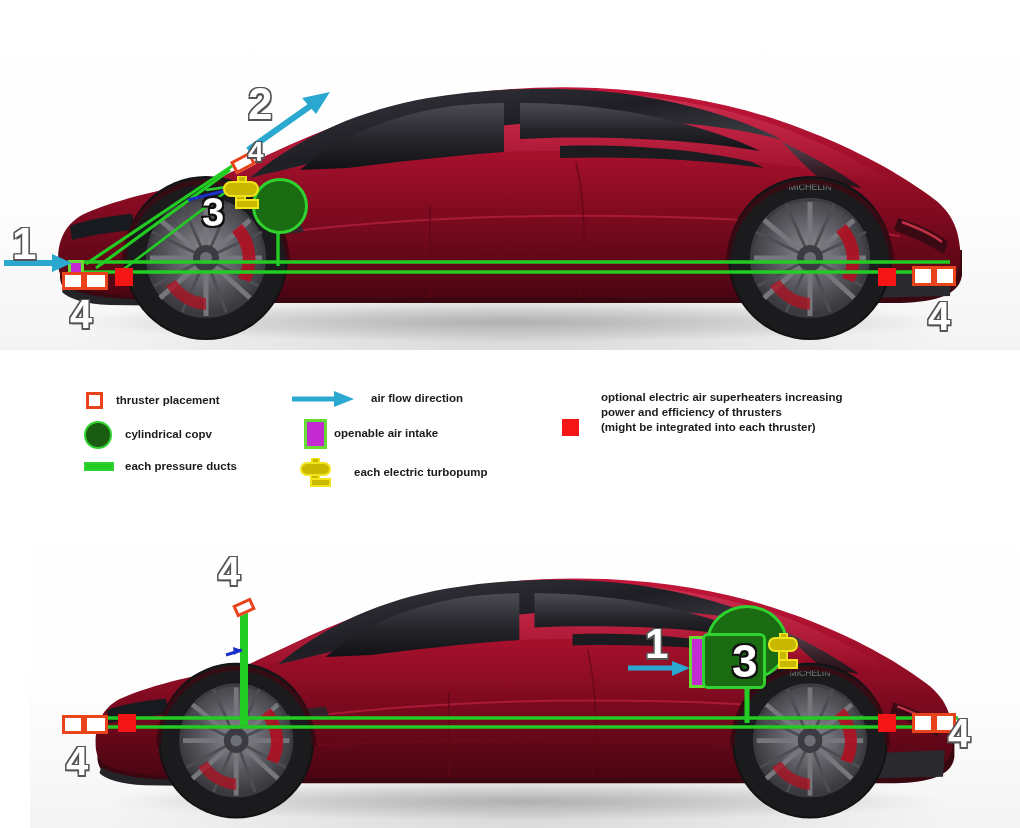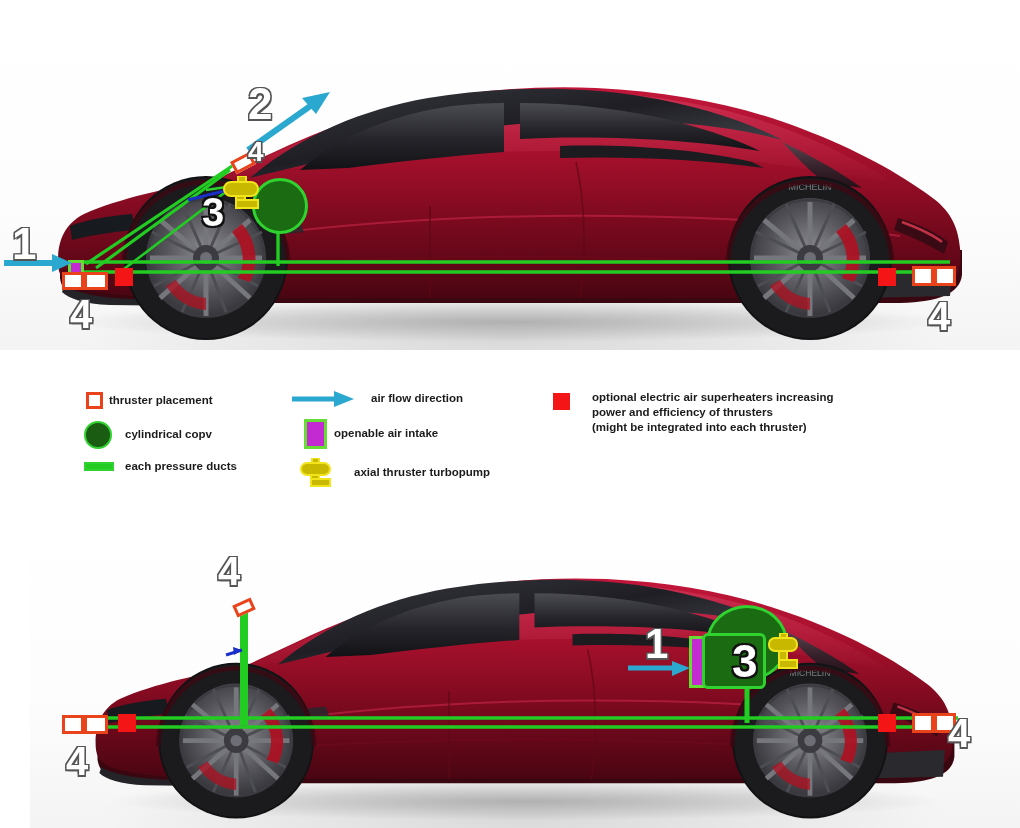--- a/index.html
+++ b/index.html
@@ -370,21 +370,21 @@
     <div class="num" style="left:248px; top:128px; font-size:28px;">4</div>
     <div class="num" style="left:70px; top:284px; font-size:40px;">4</div>
     <div class="num" style="left:928px; top:286px; font-size:40px;">4</div>
   </div>
 
   <div id="legend">
 
     <div class="legend-col" style="left:86px; width:250px;">
       <div class="legend-row" style="left:0; top:14px;">
         <span class="swatch sw-thruster"></span>
-        <span class="legend-label" style="margin-left:6px;">thruster placement</span>
+        <span class="legend-label" style="margin-left:13px;">thruster placement</span>
       </div>
       <div class="legend-row" style="left:-2px; top:43px;">
         <span class="swatch sw-copv"></span>
         <span class="legend-label" style="margin-left:13px;">cylindrical copv</span>
       </div>
       <div class="legend-row" style="left:-2px; top:81px;">
         <span class="swatch sw-duct"></span>
         <span class="legend-label" style="margin-left:11px;">each pressure ducts</span>
       </div>
     </div>
@@ -405,26 +405,26 @@
       </div>
       <div class="legend-row" style="left:9px; top:80px;">
         <span class="swatch sw-pump">
           <svg width="34" height="30" viewBox="0 0 34 30">
             <rect x="13" y="0" width="7" height="5" fill="#c8b800" stroke="#f2e41a" stroke-width="2"></rect>
             <rect x="2" y="5" width="29" height="12" rx="6" fill="#c8b800" stroke="#f2e41a" stroke-width="2"></rect>
             <rect x="12" y="17" width="8" height="11" fill="#c8b800" stroke="#f2e41a" stroke-width="2"></rect>
             <rect x="12" y="21" width="19" height="7" fill="#c8b800" stroke="#f2e41a" stroke-width="2"></rect>
           </svg>
         </span>
-        <span class="legend-label" style="margin-left:21px;">axial thruster turbopump</span>
+        <span class="legend-label" style="margin-left:21px;">each electric turbopump</span>
       </div>
     </div>
 
     <div class="legend-col" style="left:553px; width:440px;">
-      <div class="legend-row" style="left:0; top:12px; align-items:flex-start;">
+      <div class="legend-row" style="left:9px; top:12px; align-items:flex-end;">
         <span class="swatch sw-superheater" style="margin-top:3px;"></span>
         <span class="legend-label" style="margin-left:22px;">optional electric air superheaters increasing
 power and efficiency of thrusters
 (might be integrated into each thruster)</span>
       </div>
     </div>
   </div>
 
   <div class="car-panel" id="car-bottom">
     <div class="bg"></div>

